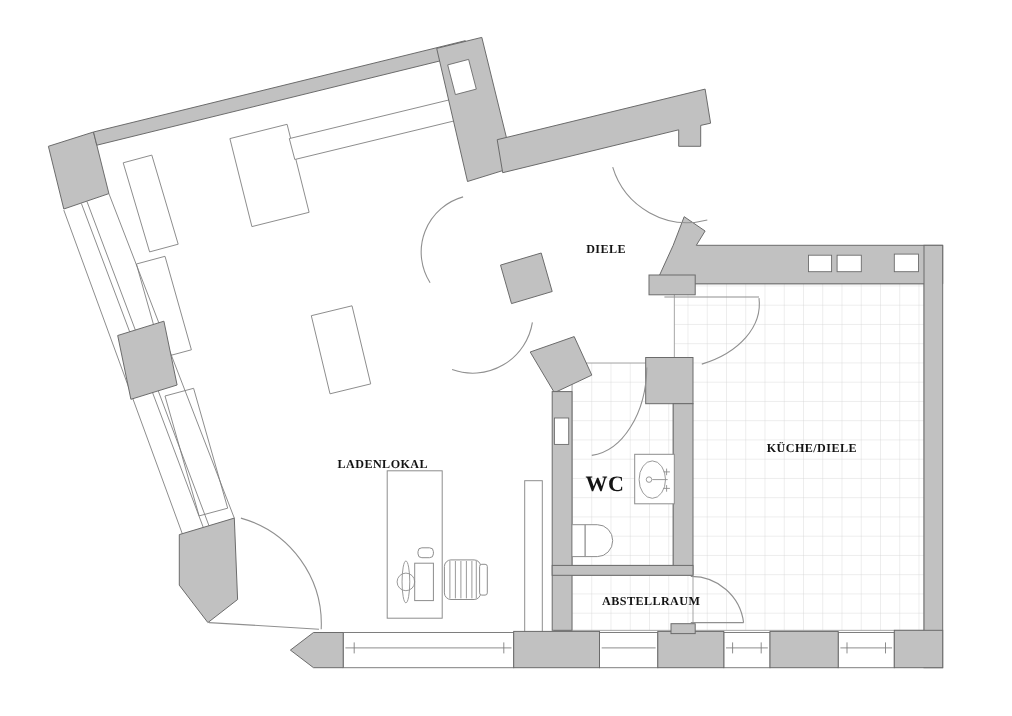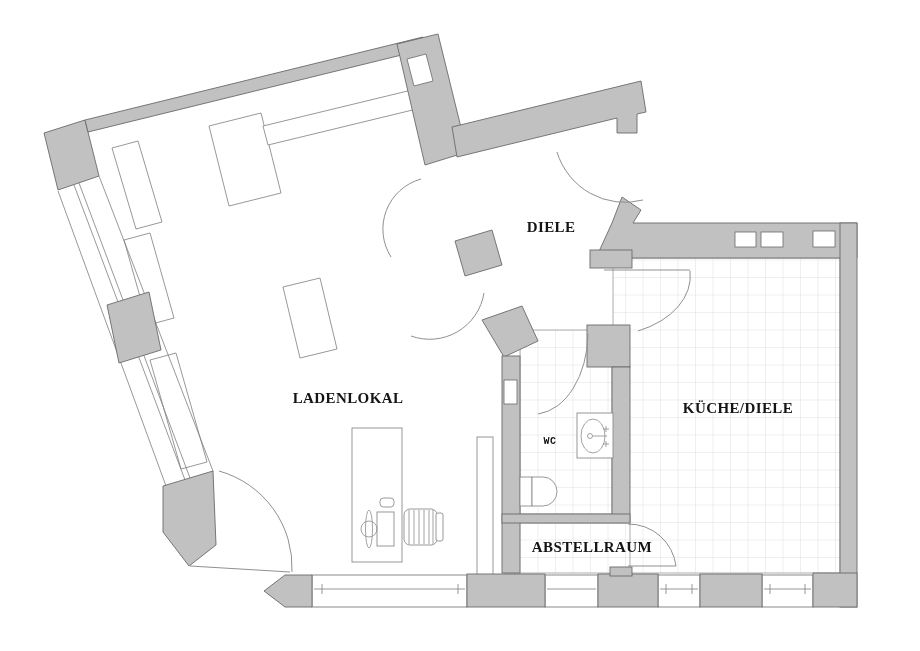--- a/index.html
+++ b/index.html
@@ -14,24 +14,24 @@
   .tilefloor{fill:url(#tilepat);stroke:#9a9a9a;stroke-width:.8;}
   .tileline{stroke:var(--tile_line,#d0d0d0);stroke-width:.7;fill:none;}
   .furn{fill:#fff;stroke:#8c8c8c;stroke-width:.9;}
   .furnline{fill:none;stroke:#8c8c8c;stroke-width:.8;}
   .glz{stroke:#7d7d7d;stroke-width:.8;fill:none;}
   .winrect{fill:#fff;stroke:#7d7d7d;stroke-width:.9;}
   .arc{fill:none;stroke:#909090;stroke-width:1;}
   .fixture{fill:#fff;stroke:#8c8c8c;stroke-width:.9;}
   .room-label{
     position:absolute;transform:translate(-50%,-50%);
-    font-weight:700;font-size:15px;letter-spacing:.4px;
+    font-weight:700;font-size:11px;letter-spacing:.4px;
     color:var(--text,#141414);white-space:nowrap;
   }
-  .room-label.small{font-size:10px;font-family:Liberation Mono, monospace;}
+  .room-label.small{font-size:20px;}
 </style>
 </head>
 <body>
 
 <div class="plan-wrap">
 <svg width="920" height="651" viewBox="0 0 920 651">
   <defs>
     <pattern id="tilepat" width="17.5" height="17.5" patternUnits="userSpaceOnUse" x="520" y="347">
       <rect width="17.5" height="17.5" fill="#ffffff"></rect>
       <path class="tileline" d="M17.5 0H0V17.5"></path>
@@ -152,18 +152,18 @@
       <line class="furnline" x1="593" y1="436" x2="607" y2="436"></line>
       <path class="furnline" d="M603 429h6M606 426v6M603 444h6M606 441v6"></path>
     </g>
     <g>
       <rect class="fixture" x="520" y="477" width="12" height="29"></rect>
       <path class="fixture" d="M532 477 H543 A14 14.5 0 0 1 543 506 H532 Z"></path>
     </g>
   </g>
 </svg>
 
-<div class="room-label" style="left:348px;top:398px;">LADENLOKAL</div>
+<div class="room-label" style="left:348px;top:422px;">LADENLOKAL</div>
 <div class="room-label" style="left:551px;top:227px;">DIELE</div>
 <div class="room-label small" style="left:550px;top:441px;">WC</div>
 <div class="room-label" style="left:738px;top:408px;">KÜCHE/DIELE</div>
 <div class="room-label" style="left:592px;top:547px;">ABSTELLRAUM</div>
 </div>
 
 </body></html>

